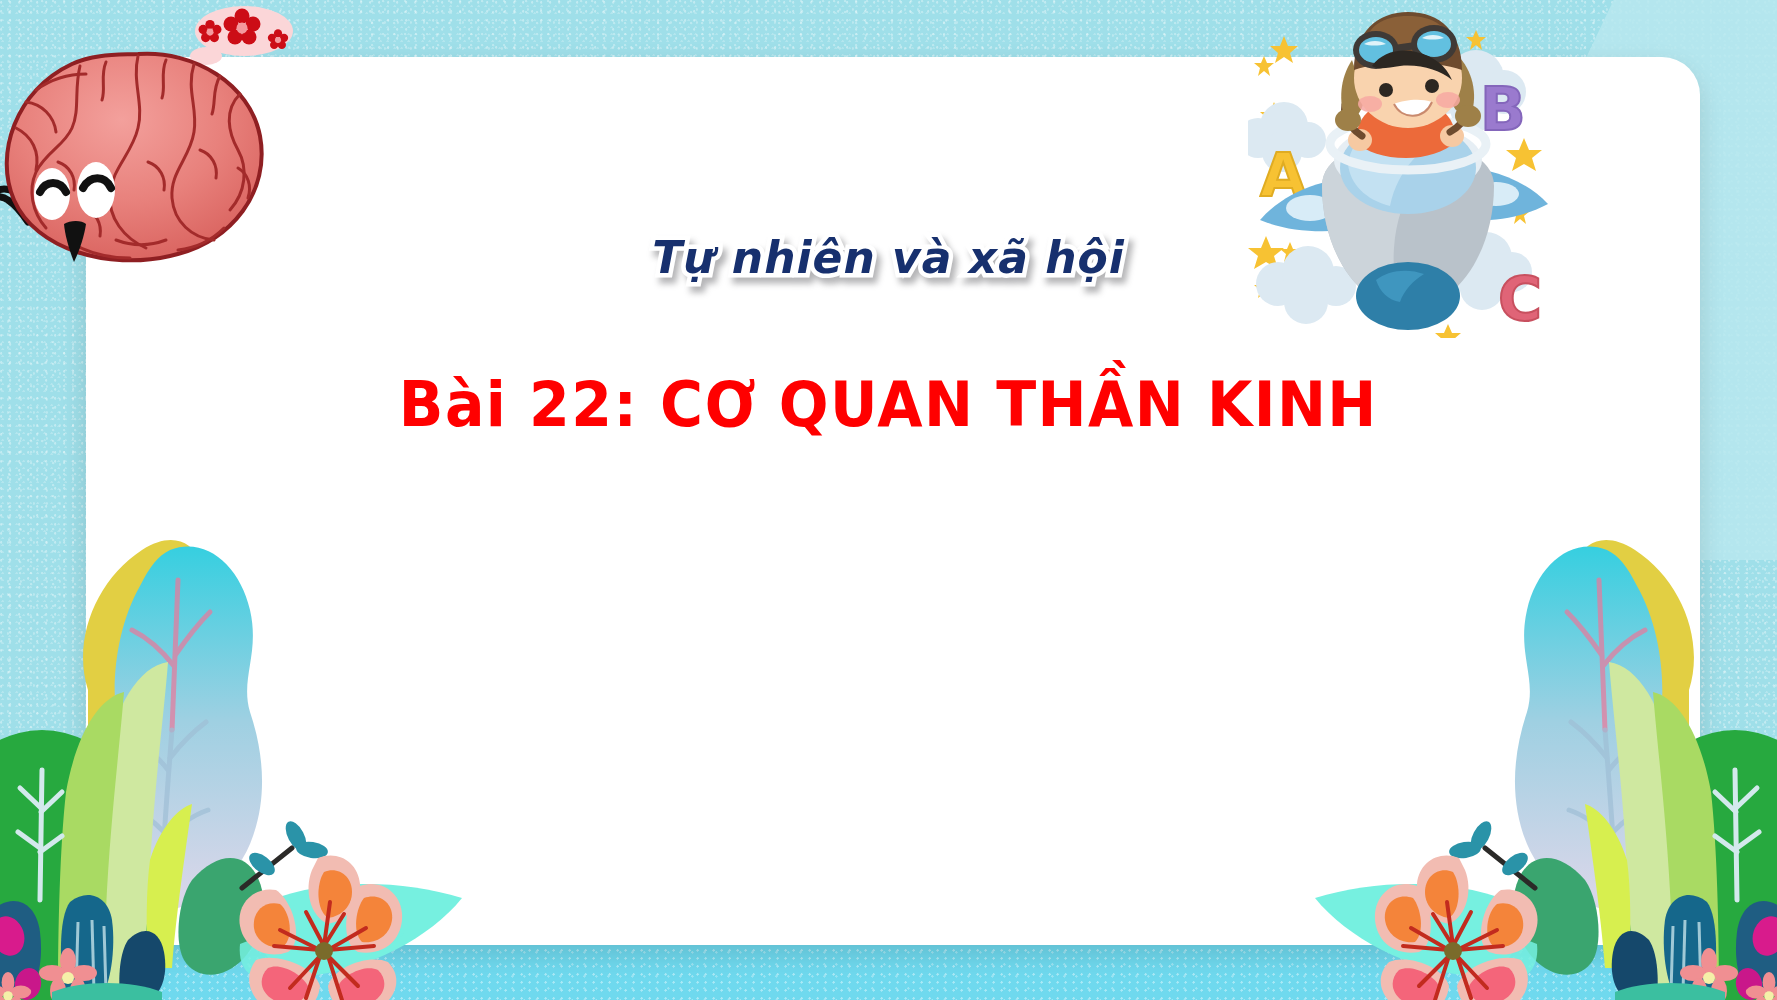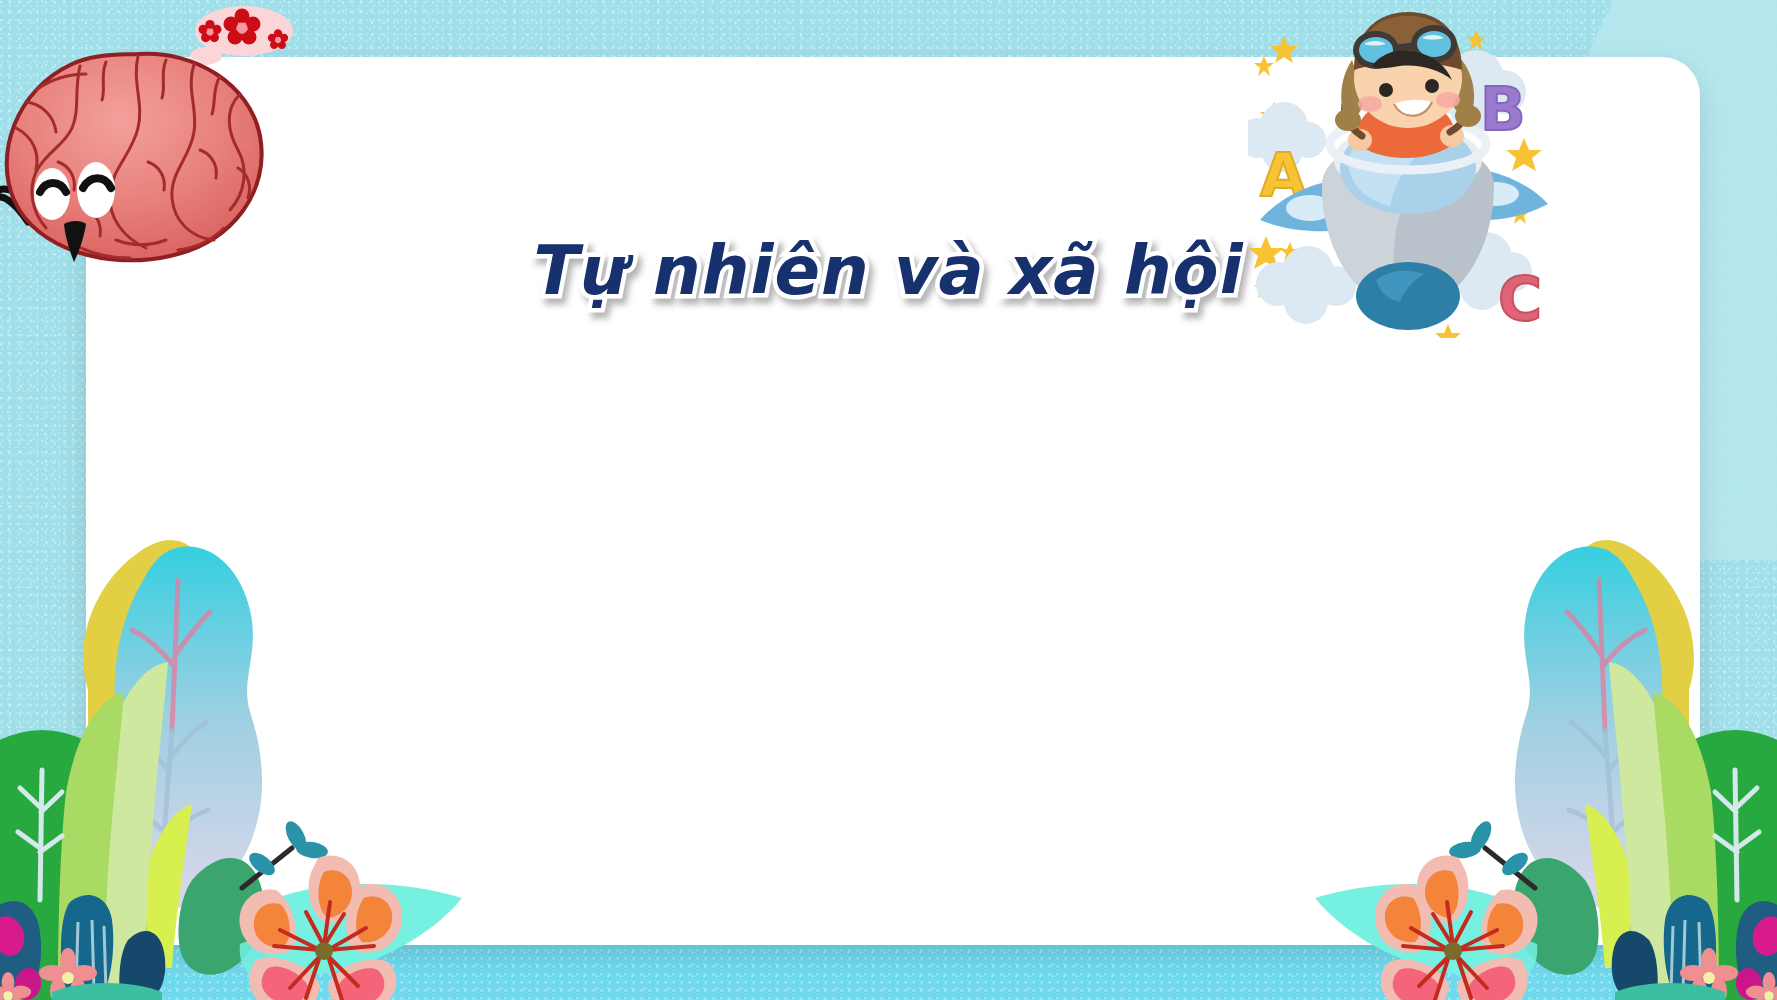--- a/index.html
+++ b/index.html
@@ -62,21 +62,21 @@
   
   .title-wrap {
     position:absolute; left:0; right:0; top:232px;
     text-align:center;
     pointer-events:none;
   }
   .title-main {
     display:inline-block;
     font-family:"DejaVu Sans", sans-serif;
     font-weight:700; font-style:italic;
-    font-size:67px;
+    font-size:44px;
     letter-spacing:1px;
     color:#17306e;
     -webkit-text-stroke: 9px #ffffff;
     paint-order: stroke fill;
     filter: drop-shadow(4px 6px 3px rgba(90,90,95,.45));
     white-space:nowrap;
   }
   .subtitle-wrap {
     position:absolute; left:0; right:0; top:368px;
     text-align:center;
@@ -112,20 +112,23 @@
 <div id="slide">
 
   <div class="bg-texture"></div>
   <div class="bg-wedge"></div>
   <div class="bg-bottom-band"></div>
 
   <div class="card"></div>
 
   <div class="title-wrap">
     <span class="title-main">Tự nhiên và xã hội</span>
+  </div>
+  <div class="subtitle-wrap">
+    <span class="subtitle">Bài 22: CƠ QUAN THẦN KINH</span>
   </div>
 
   <svg class="bubble" viewBox="0 0 110 62">
     <ellipse cx="58" cy="27" rx="49" ry="25" fill="#fbd6d8"></ellipse>
     <ellipse cx="20" cy="52" rx="16" ry="9" fill="#fbd6d8"></ellipse>
     <g fill="#cc0d16">
       <g transform="translate(56,24) scale(1.0)">
         <circle cx="0" cy="-12" r="7.5"></circle>
           <circle cx="11" cy="-4" r="7.5"></circle>
         <circle cx="7" cy="9" r="7.5"></circle>

